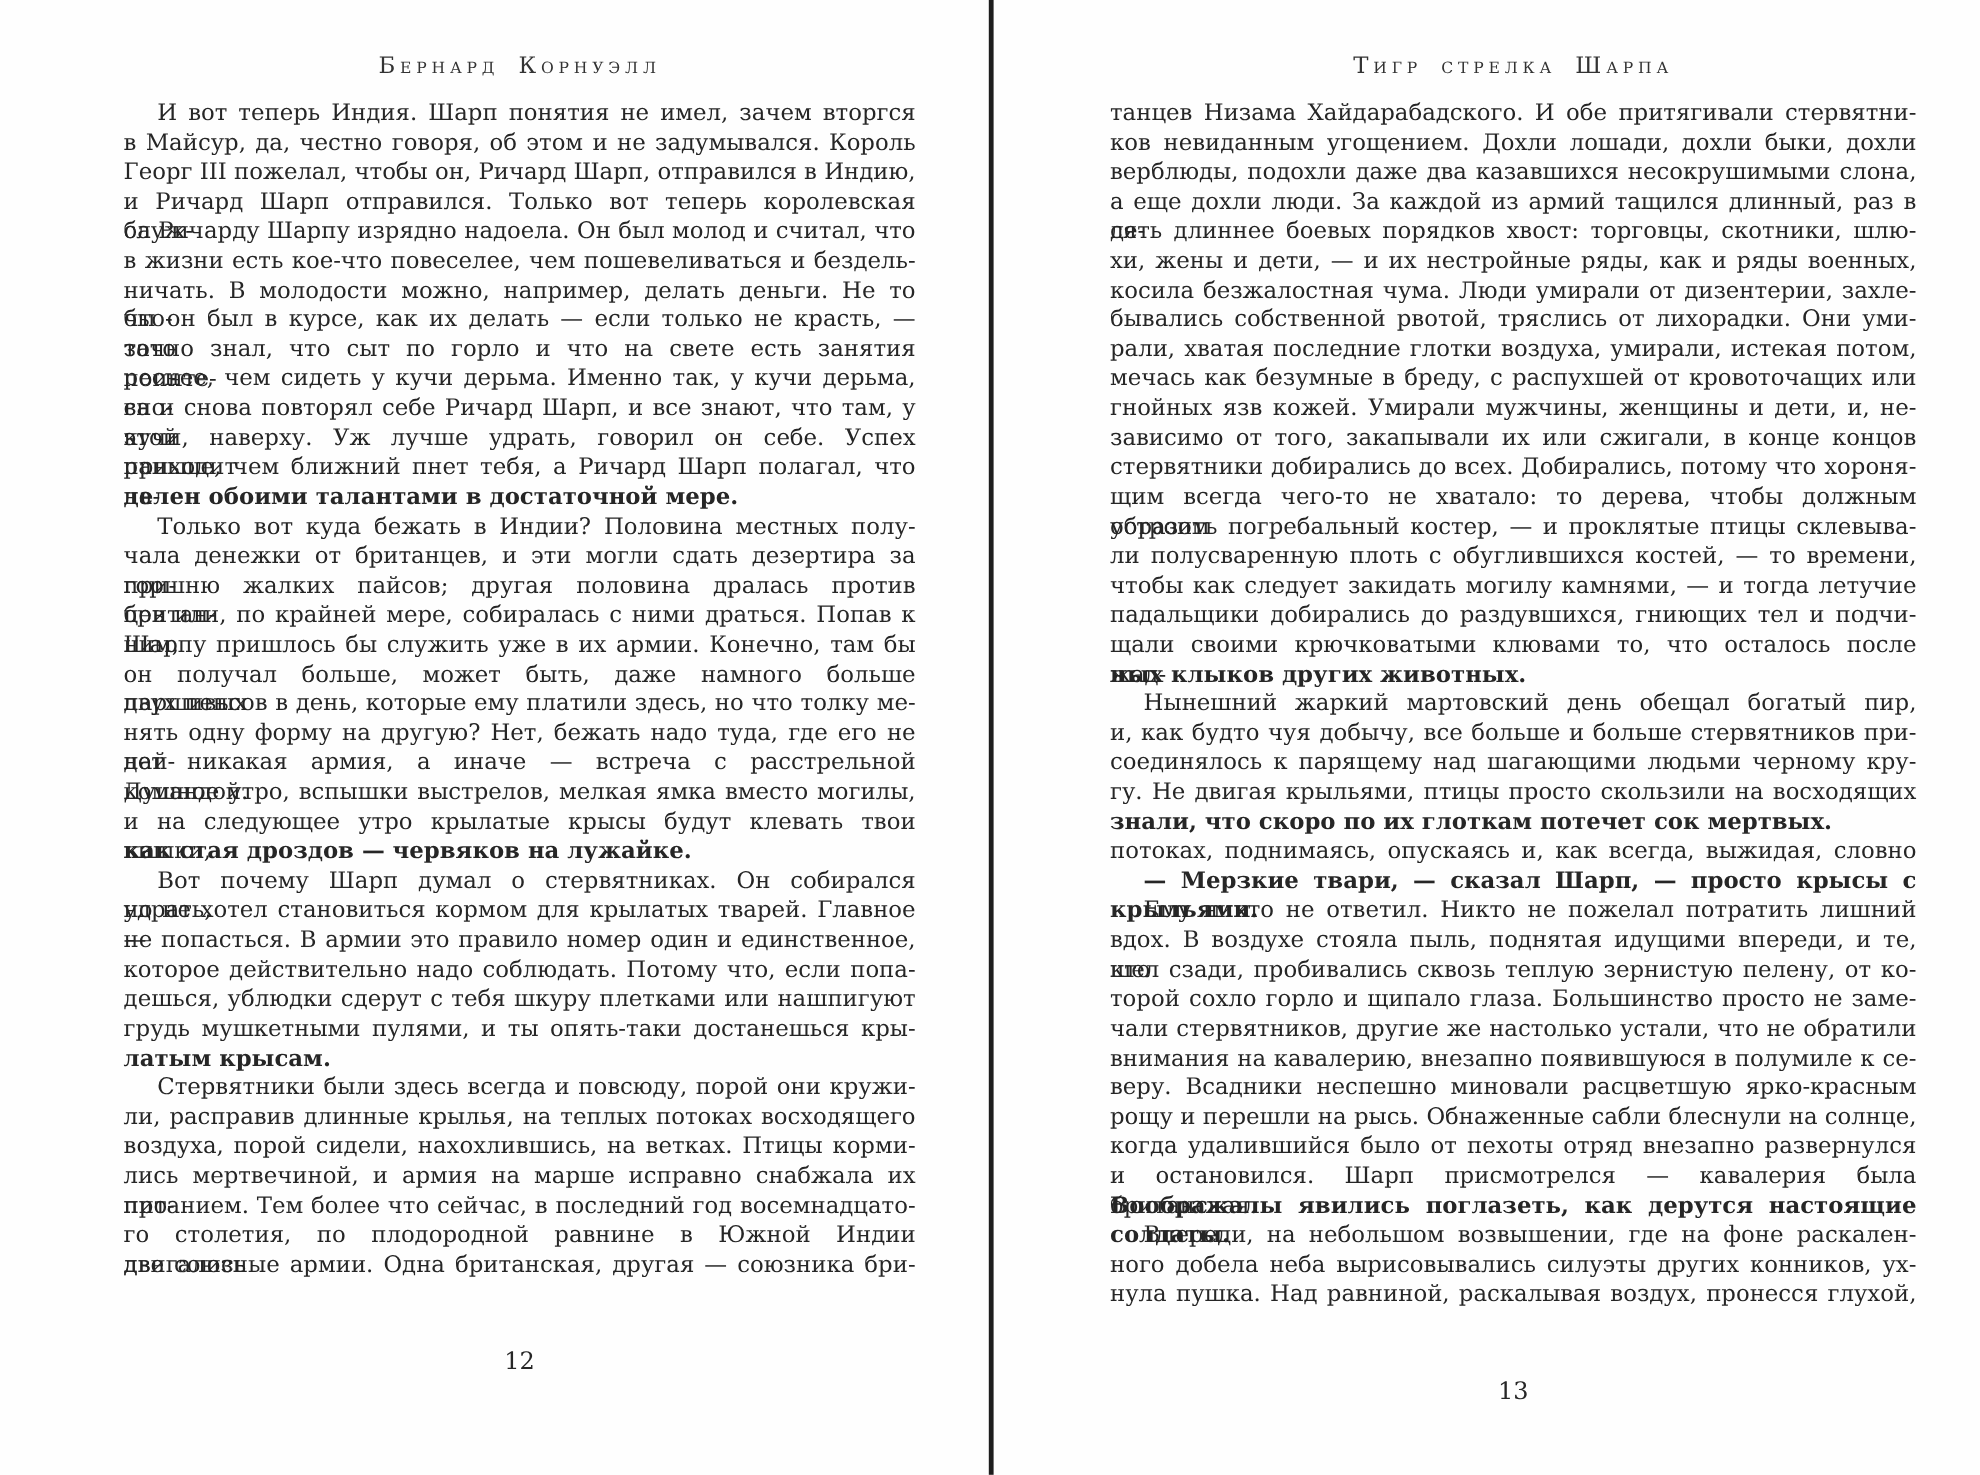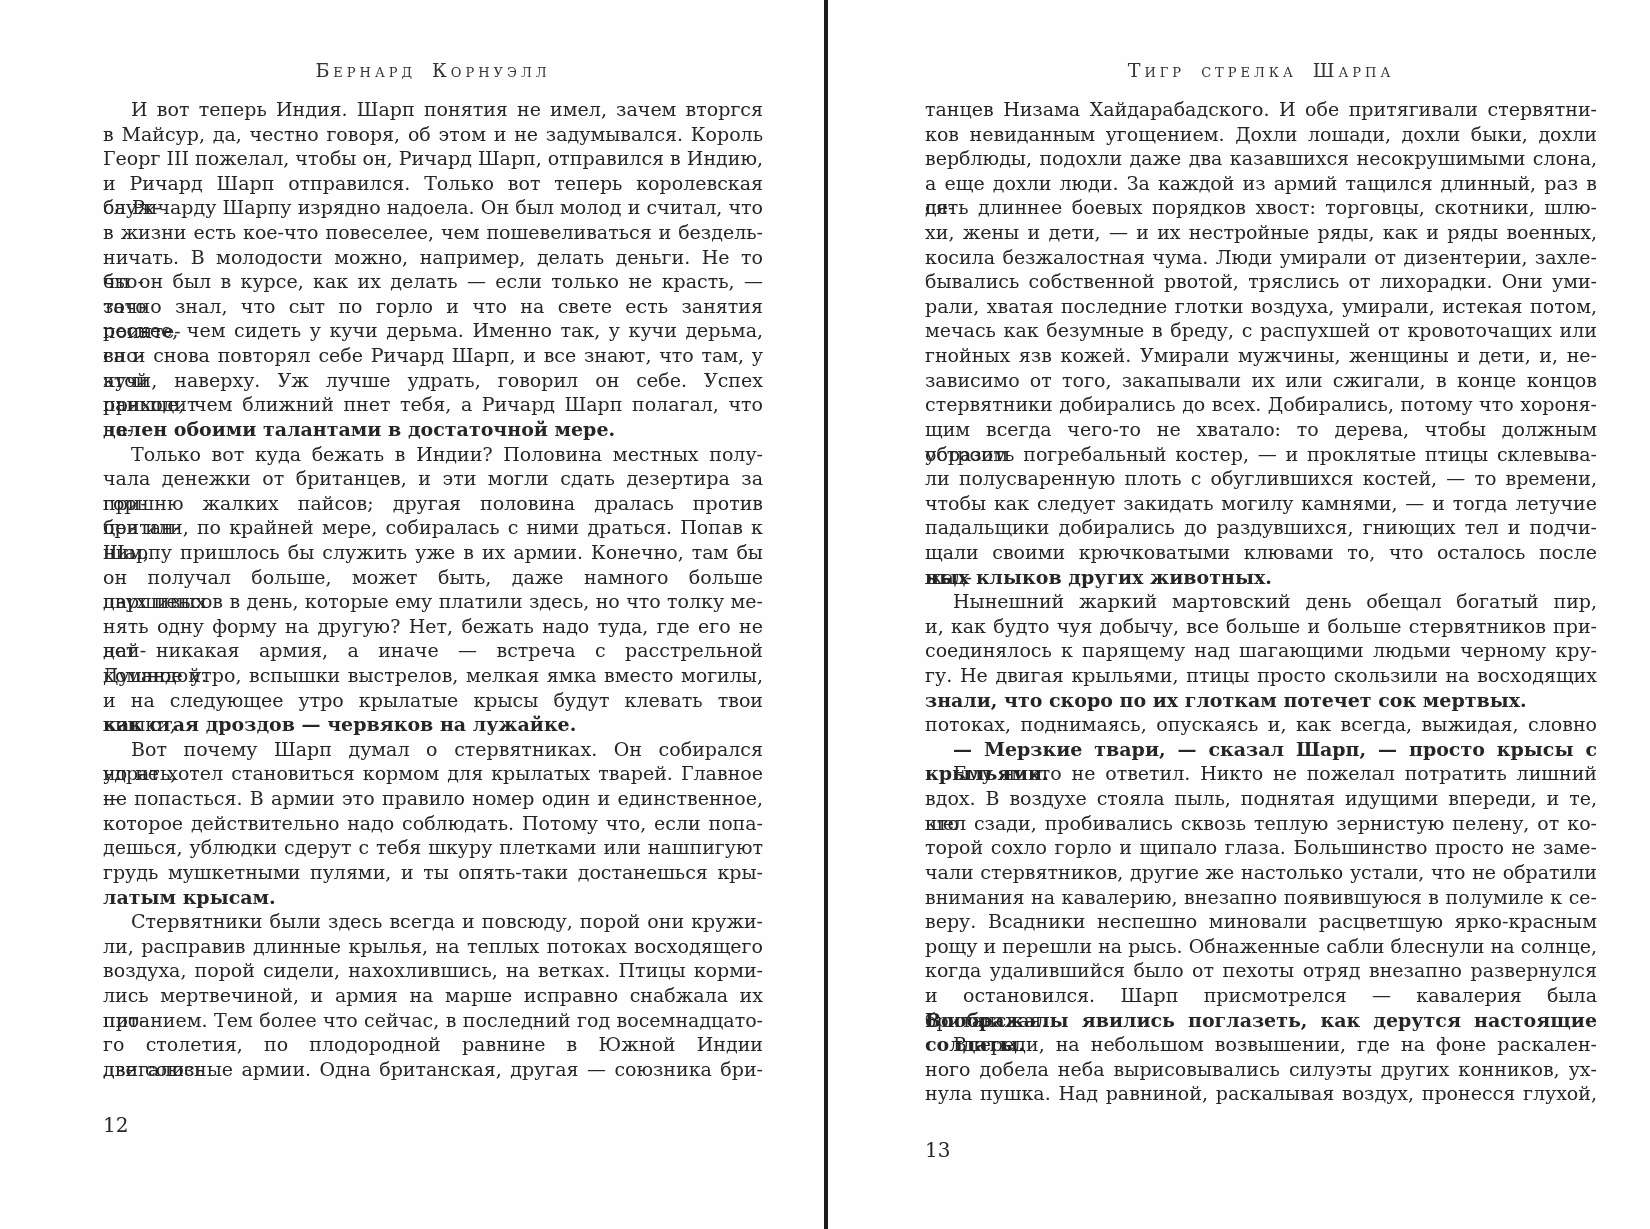--- a/index.html
+++ b/index.html
@@ -9,21 +9,21 @@
   body {
     position: relative;
     width: 1650px;
     height: 1229px;
     background: #fefefe;
     overflow: hidden;
     font-family: "DejaVu Serif", "Liberation Serif", serif;
   }
   .page {
     position: absolute;
-    top: 15px;
+    top: 0;
   }
   .page-left  { left: 103px; width: 660px; }
   .page-right { left: 925px; width: 672px; }
   .running-header {
     margin-top: 44px;
     text-align: center;
     font-variant: small-caps;
     letter-spacing: 4px;
     word-spacing: 6px;
     font-size: 19px;
@@ -39,21 +39,22 @@
   .line {
     text-align: justify;
     text-align-last: justify;
     height: 24.62px;
     overflow: visible;
     white-space: normal;
   }
   .line.indent { text-indent: 28px; }
   .line.parend { text-align-last: left; font-weight: bold; }
   .page-number {
-    margin-top: 32px;
+    text-align: center;
+    margin-top: 56px;
     font-size: 20px;
     color: #262626;
   }
   .gutter-divider {
     position: absolute;
     left: 824px;
     top: 0;
     width: 4px;
     height: 1229px;
     background: #1d1d1d;

